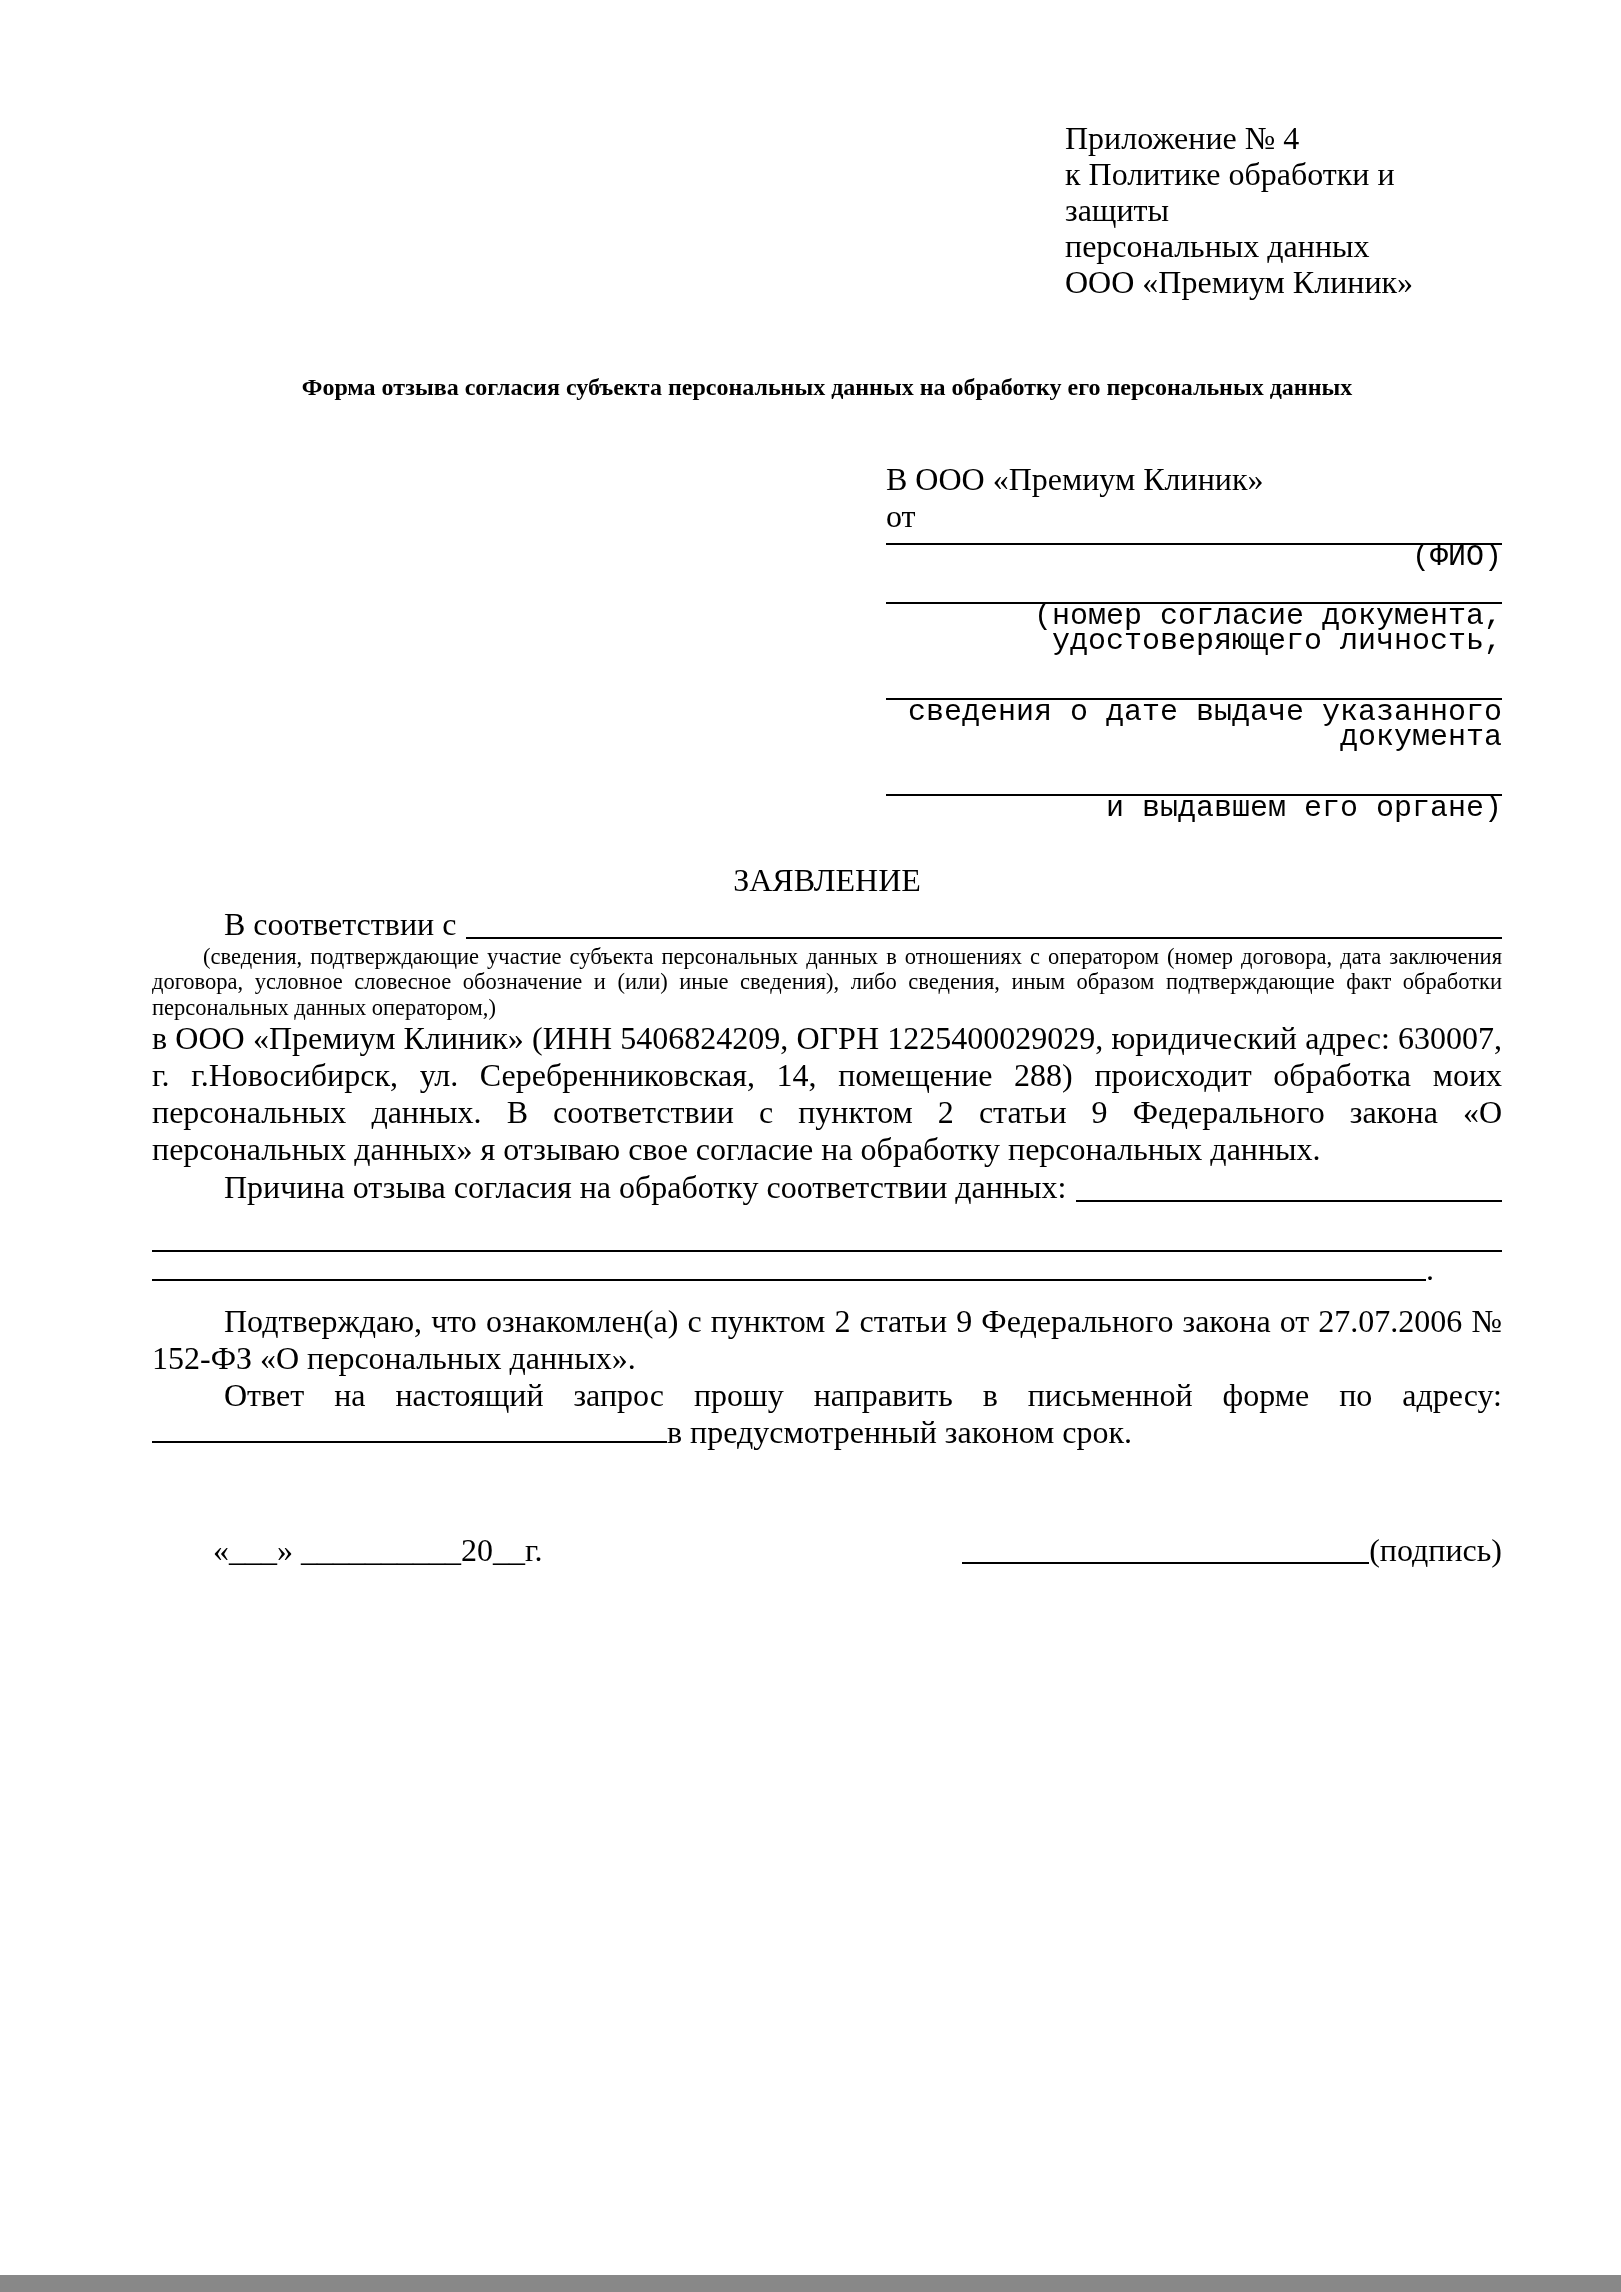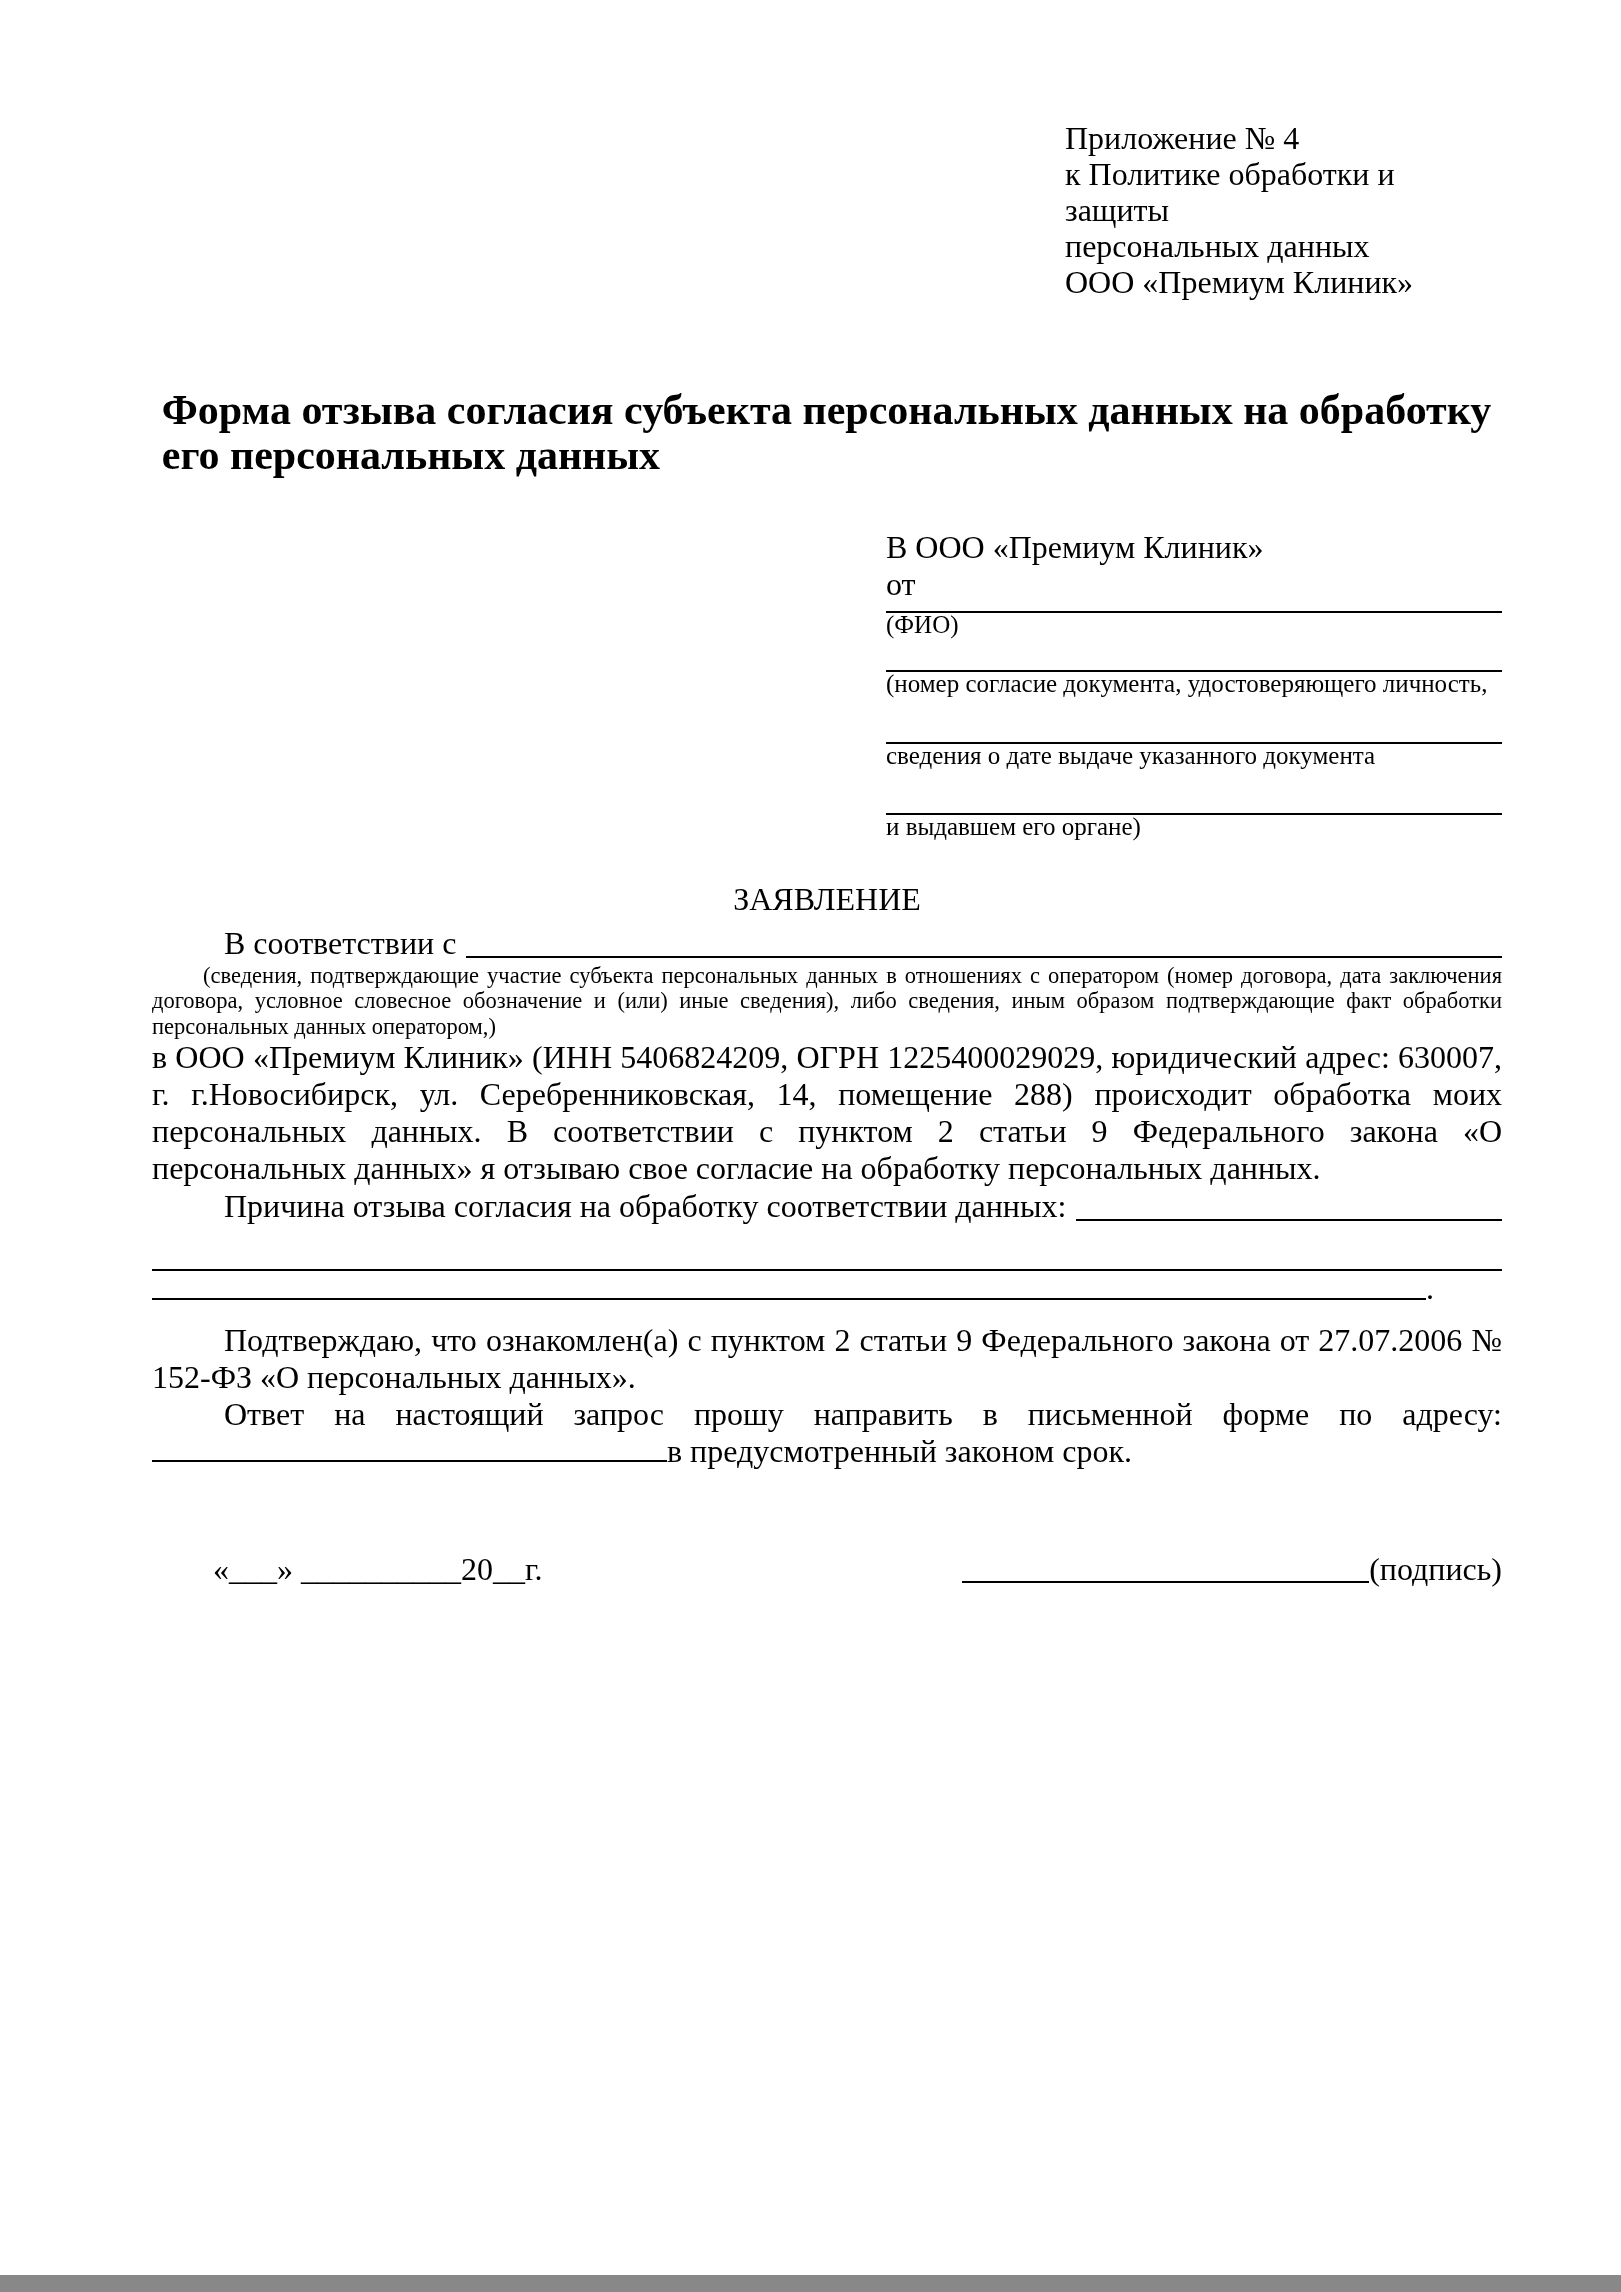--- a/index.html
+++ b/index.html
@@ -15,36 +15,36 @@
     font-size: 32px;
     padding: 120px 119px 0 152px;
     overflow: hidden;
   }
 
   
   .appendix { width: 437px; margin-left: auto; line-height: 36px; text-align: left; }
 
   
   .doc-title {
-    margin-top: 88px;
-    text-align: left;
+    margin-top: 65px;
+    text-align: center;
     font-weight: bold;
-    font-size: 42px;
+    font-size: 24px;
     line-height: 45px;
     padding: 0 9.8px;
   }
 
   
   .addressee { width: 616px; margin-left: auto; margin-top: 51px; line-height: 37px; }
   .blankline { border-bottom: 2px solid #000; }
   .b1 { height: 9.8px; }
   .b2 { height: 35px; }
   .b3 { height: 47px; }
   .b4 { height: 47px; }
-  .field-caption { font-size: 25px; line-height: 24.5px; text-align: left; }
+  .field-caption { font-size: 30px; line-height: 24.5px; text-align: right; font-family: Liberation Mono, monospace; }
 
   
   .statement-heading { margin-top: 41px; text-align: center; font-size: 32px; line-height: 37px; }
 
   .fill-line { display: flex; align-items: flex-end; }
   .fill-line .txt { line-height: 39px; white-space: nowrap; }
   .iblank { flex: 1 1 auto; border-bottom: 2px solid #000; height: 29px; margin-bottom: 4.9px; margin-left: 9.8px; }
 
   .intro-line { margin-top: 5.9px; padding-left: 72px; }
 

